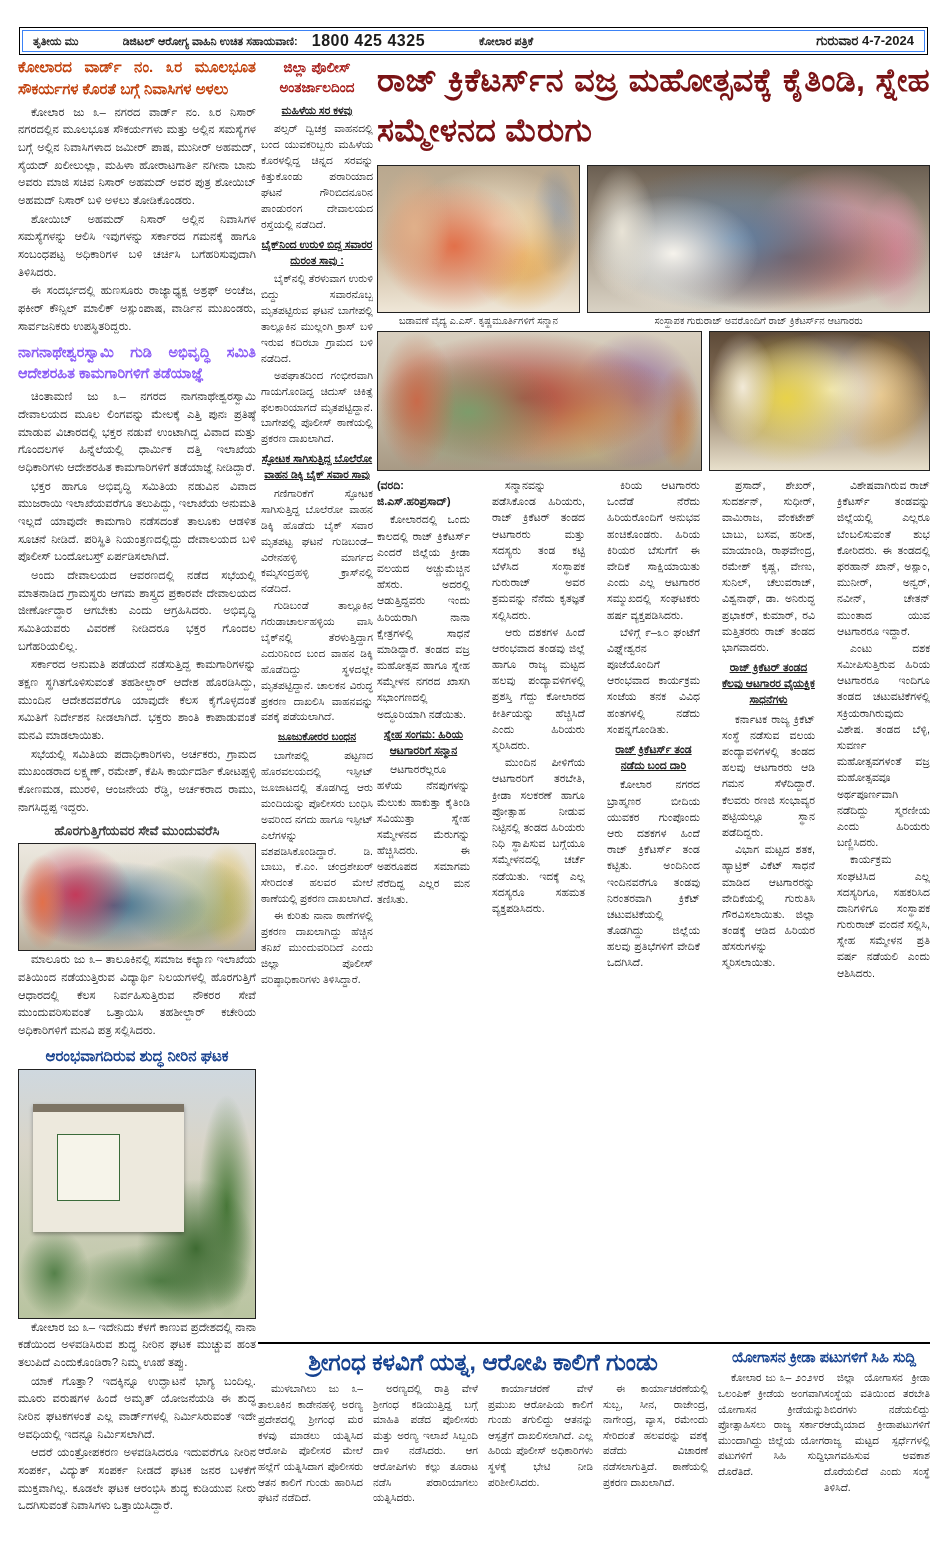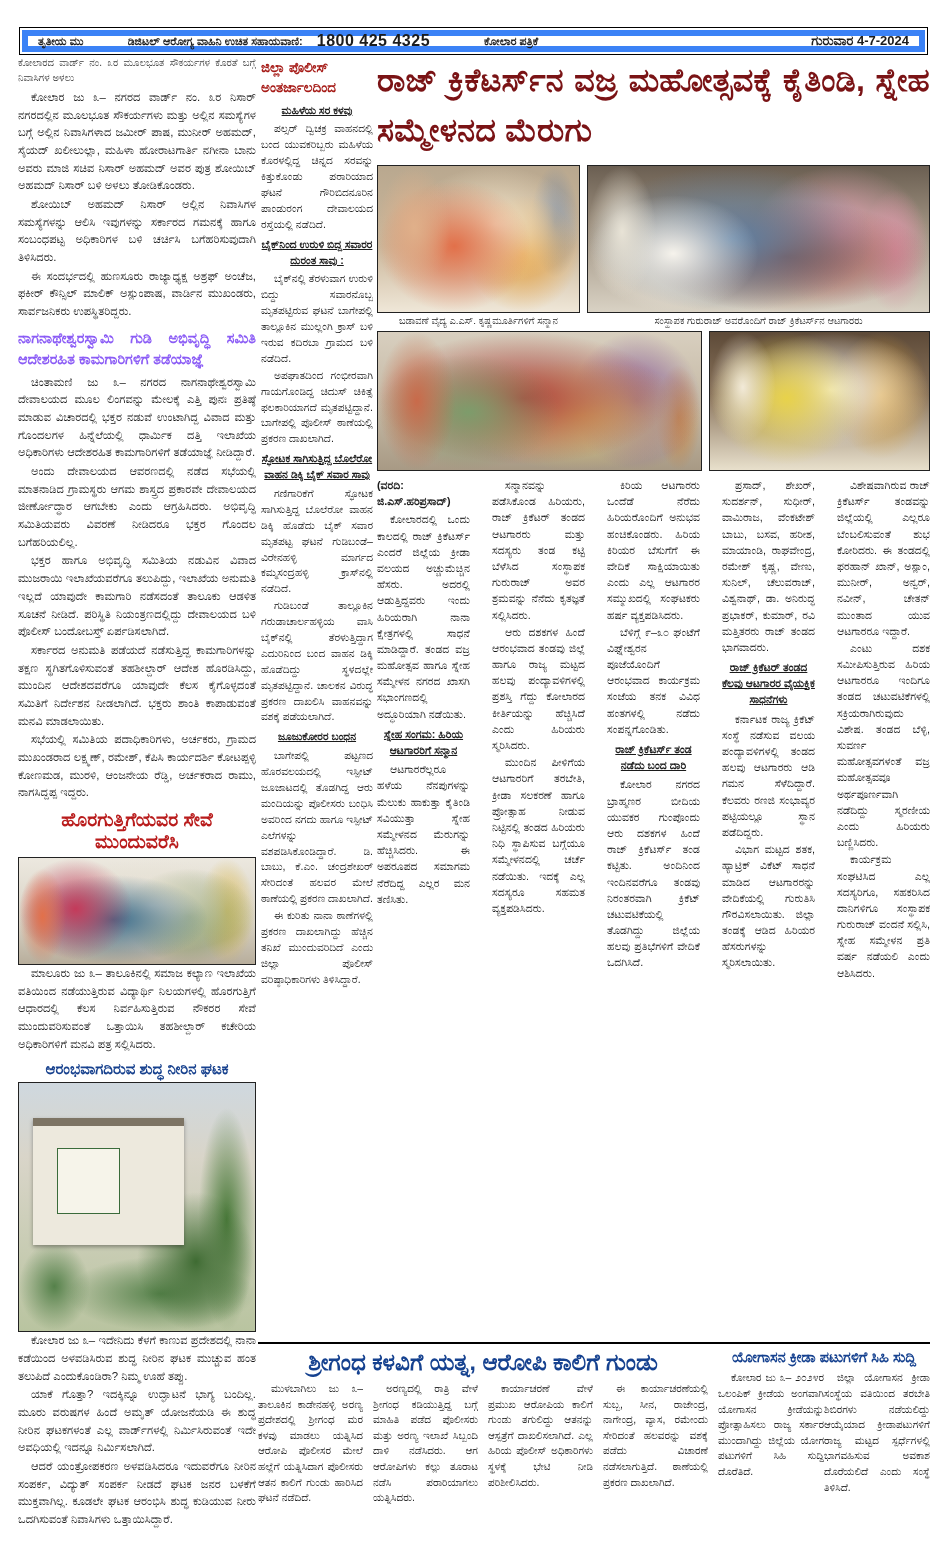--- a/index.html
+++ b/index.html
@@ -2,45 +2,45 @@
 <html><head>
 <meta charset="utf-8">
 <style>
   * { box-sizing: border-box; margin: 0; padding: 0; }
   html,body { background:#ffffff; }
   body { font-family: "Liberation Sans", sans-serif; color:#1c1c1c; }
   .page { position:relative; width:945px; height:1548px; background:#ffffff; overflow:hidden; margin:0 auto; }
 
   
   .masthead { position:absolute; left:22px; top:30px; width:903px; height:22px;
-    border:6px solid #3b82f6; box-shadow:0 0 0 2px #fff, 0 0 0 3px #000;
+    border:1px solid #3b82f6; box-shadow:0 0 0 2px #fff, 0 0 0 3px #000;
     display:flex; align-items:center; padding:0 10px; gap:14px; background:#fff; }
   .mh-edition { font-size:11px; font-weight:bold; white-space:nowrap; }
   .mh-helpline { font-size:11px; font-weight:bold; white-space:nowrap; margin-left:30px; }
   .mh-phone { font-size:16px; font-weight:bold; letter-spacing:0.5px; white-space:nowrap; }
   .mh-paper { font-size:11px; font-weight:bold; white-space:nowrap; margin-left:40px; }
   .mh-date { font-size:13px; font-weight:bold; white-space:nowrap; margin-left:auto; }
 
   
   .seg { font-size:10.8px; line-height:1.5; }
   .seg.text { text-align:justify; text-indent:13px; margin-bottom:1px; }
   .seg.subhead { font-weight:bold; text-decoration:underline; text-align:center; text-indent:0; margin:4px 0 3px; }
   .seg.reporter { font-weight:bold; text-indent:0; text-align:left; margin-bottom:2px; }
 
   
   .col-left { position:absolute; left:18px; top:56px; width:238px; height:1488px; overflow:hidden; }
   .col-left .seg { font-size:11.4px; line-height:1.55; }
-  .hl-red { color:#404040; font-weight:normal; font-size:10px; line-height:1.45; text-align:justify; margin-bottom:4px; }
+  .hl-red { color:#c2410c; font-weight:bold; font-size:15px; line-height:1.45; text-align:justify; margin-bottom:4px; }
   .hl-black { color:#8b5cf6; font-weight:bold; font-size:14.5px; line-height:1.45; text-align:justify; margin:7px 0 4px; }
-  .hl-black-center { color:#b91c1c; font-weight:bold; font-size:19px; text-align:center; margin:7px 0 4px; }
+  .hl-black-center { color:#404040; font-weight:bold; font-size:13px; text-align:center; margin:7px 0 4px; }
   .hl-blue-center { color:#17418e; font-weight:bold; font-size:15px; text-align:center; margin:7px 0 4px; }
 
   
   .col-police { position:absolute; left:261px; top:58px; width:112px; height:1272px; overflow:hidden; }
-  .hl-police { color:#a61b17; font-weight:bold; font-size:13.5px; line-height:1.5; margin-bottom:3px; }
+  .hl-police { color:#a61b17; font-weight:bold; font-size:13.5px; line-height:1.5; text-align:center; margin-bottom:3px; }
   .col-police .seg { font-size:10.6px; }
 
   
   .main { position:absolute; left:377px; top:56px; width:553px; }
   .main-headline { color:#7a1315; font-weight:bold; font-size:32px; line-height:1.55; letter-spacing:0.2px; text-align:justify; height:106px; overflow:hidden; }
   .fig-row { display:flex; gap:7px; margin-top:3px; }
   .figure { display:flex; flex-direction:column; }
   .photo { border:1px solid #222; }
   .caption { font-size:9.8px; text-align:center; padding-top:2px; height:15px; overflow:hidden; }
   .main-cols { display:flex; gap:22px; margin-top:6px; height:852px; overflow:hidden; }
@@ -124,22 +124,22 @@
     <div class="hl-red">ಕೋಲಾರದ ವಾರ್ಡ್ ನಂ. ೩ರ ಮೂಲಭೂತ ಸೌಕರ್ಯಗಳ ಕೊರತೆ ಬಗ್ಗೆ ನಿವಾಸಿಗಳ ಅಳಲು</div>
     <div>
         <div class="seg text">ಕೋಲಾರ ಜು ೩– ನಗರದ ವಾರ್ಡ್ ನಂ. ೩ರ ನಿಸಾರ್ ನಗರದಲ್ಲಿನ ಮೂಲಭೂತ ಸೌಕರ್ಯಗಳು ಮತ್ತು ಅಲ್ಲಿನ ಸಮಸ್ಯೆಗಳ ಬಗ್ಗೆ ಅಲ್ಲಿನ ನಿವಾಸಿಗಳಾದ ಜಮೀರ್ ಪಾಷ, ಮುನೀರ್ ಅಹಮದ್, ಸೈಯದ್ ಖಲೀಲುಲ್ಲಾ, ಮಹಿಳಾ ಹೋರಾಟಗಾರ್ತಿ ನಗೀನಾ ಬಾನು ಅವರು ಮಾಜಿ ಸಚಿವ ನಿಸಾರ್ ಅಹಮದ್ ಅವರ ಪುತ್ರ ಶೋಯಿಬ್ ಅಹಮದ್ ನಿಸಾರ್ ಬಳಿ ಅಳಲು ತೋಡಿಕೊಂಡರು.</div>
         <div class="seg text">ಶೋಯಿಬ್ ಅಹಮದ್ ನಿಸಾರ್ ಅಲ್ಲಿನ ನಿವಾಸಿಗಳ ಸಮಸ್ಯೆಗಳನ್ನು ಆಲಿಸಿ ಇವುಗಳನ್ನು ಸರ್ಕಾರದ ಗಮನಕ್ಕೆ ಹಾಗೂ ಸಂಬಂಧಪಟ್ಟ ಅಧಿಕಾರಿಗಳ ಬಳಿ ಚರ್ಚಿಸಿ ಬಗೆಹರಿಸುವುದಾಗಿ ತಿಳಿಸಿದರು.</div>
         <div class="seg text">ಈ ಸಂದರ್ಭದಲ್ಲಿ ಹುಣಸೂರು ರಾಜ್ಯಾಧ್ಯಕ್ಷ ಅಶ್ರಫ್ ಅಂಚೆಜ, ಫಕೀರ್ ಕೌನ್ಸಿಲ್ ಮಾಲಿಕ್ ಅಸ್ಲುಂಪಾಷ, ವಾರ್ಡಿನ ಮುಖಂಡರು, ಸಾರ್ವಜನಿಕರು ಉಪಸ್ಥಿತರಿದ್ದರು.</div>
       </div>
 
     <div class="hl-black">ನಾಗನಾಥೇಶ್ವರಸ್ವಾಮಿ ಗುಡಿ ಅಭಿವೃದ್ಧಿ ಸಮಿತಿ ಆದೇಶರಹಿತ ಕಾಮಗಾರಿಗಳಿಗೆ ತಡೆಯಾಜ್ಞೆ</div>
     <div>
         <div class="seg text">ಚಿಂತಾಮಣಿ ಜು ೩– ನಗರದ ನಾಗನಾಥೇಶ್ವರಸ್ವಾಮಿ ದೇವಾಲಯದ ಮೂಲ ಲಿಂಗವನ್ನು ಮೇಲಕ್ಕೆ ಎತ್ತಿ ಪುನಃ ಪ್ರತಿಷ್ಠೆ ಮಾಡುವ ವಿಚಾರದಲ್ಲಿ ಭಕ್ತರ ನಡುವೆ ಉಂಟಾಗಿದ್ದ ವಿವಾದ ಮತ್ತು ಗೊಂದಲಗಳ ಹಿನ್ನೆಲೆಯಲ್ಲಿ ಧಾರ್ಮಿಕ ದತ್ತಿ ಇಲಾಖೆಯ ಅಧಿಕಾರಿಗಳು ಆದೇಶರಹಿತ ಕಾಮಗಾರಿಗಳಿಗೆ ತಡೆಯಾಜ್ಞೆ ನೀಡಿದ್ದಾರೆ.</div>
+        <div class="seg text">ಭಕ್ತರ ಹಾಗೂ ಅಭಿವೃದ್ಧಿ ಸಮಿತಿಯ ನಡುವಿನ ವಿವಾದ ಮುಜರಾಯಿ ಇಲಾಖೆಯವರೆಗೂ ತಲುಪಿದ್ದು, ಇಲಾಖೆಯ ಅನುಮತಿ ಇಲ್ಲದೆ ಯಾವುದೇ ಕಾಮಗಾರಿ ನಡೆಸದಂತೆ ತಾಲೂಕು ಆಡಳಿತ ಸೂಚನೆ ನೀಡಿದೆ. ಪರಿಸ್ಥಿತಿ ನಿಯಂತ್ರಣದಲ್ಲಿದ್ದು ದೇವಾಲಯದ ಬಳಿ ಪೊಲೀಸ್ ಬಂದೋಬಸ್ತ್ ಏರ್ಪಡಿಸಲಾಗಿದೆ.</div>
         <div class="seg text">ಅಂದು ದೇವಾಲಯದ ಆವರಣದಲ್ಲಿ ನಡೆದ ಸಭೆಯಲ್ಲಿ ಮಾತನಾಡಿದ ಗ್ರಾಮಸ್ಥರು ಆಗಮ ಶಾಸ್ತ್ರದ ಪ್ರಕಾರವೇ ದೇವಾಲಯದ ಜೀರ್ಣೋದ್ಧಾರ ಆಗಬೇಕು ಎಂದು ಆಗ್ರಹಿಸಿದರು. ಅಭಿವೃದ್ಧಿ ಸಮಿತಿಯವರು ವಿವರಣೆ ನೀಡಿದರೂ ಭಕ್ತರ ಗೊಂದಲ ಬಗೆಹರಿಯಲಿಲ್ಲ.</div>
-        <div class="seg text">ಭಕ್ತರ ಹಾಗೂ ಅಭಿವೃದ್ಧಿ ಸಮಿತಿಯ ನಡುವಿನ ವಿವಾದ ಮುಜರಾಯಿ ಇಲಾಖೆಯವರೆಗೂ ತಲುಪಿದ್ದು, ಇಲಾಖೆಯ ಅನುಮತಿ ಇಲ್ಲದೆ ಯಾವುದೇ ಕಾಮಗಾರಿ ನಡೆಸದಂತೆ ತಾಲೂಕು ಆಡಳಿತ ಸೂಚನೆ ನೀಡಿದೆ. ಪರಿಸ್ಥಿತಿ ನಿಯಂತ್ರಣದಲ್ಲಿದ್ದು ದೇವಾಲಯದ ಬಳಿ ಪೊಲೀಸ್ ಬಂದೋಬಸ್ತ್ ಏರ್ಪಡಿಸಲಾಗಿದೆ.</div>
         <div class="seg text">ಸರ್ಕಾರದ ಅನುಮತಿ ಪಡೆಯದೆ ನಡೆಸುತ್ತಿದ್ದ ಕಾಮಗಾರಿಗಳನ್ನು ತಕ್ಷಣ ಸ್ಥಗಿತಗೊಳಿಸುವಂತೆ ತಹಶೀಲ್ದಾರ್ ಆದೇಶ ಹೊರಡಿಸಿದ್ದು, ಮುಂದಿನ ಆದೇಶದವರೆಗೂ ಯಾವುದೇ ಕೆಲಸ ಕೈಗೊಳ್ಳದಂತೆ ಸಮಿತಿಗೆ ನಿರ್ದೇಶನ ನೀಡಲಾಗಿದೆ. ಭಕ್ತರು ಶಾಂತಿ ಕಾಪಾಡುವಂತೆ ಮನವಿ ಮಾಡಲಾಯಿತು.</div>
         <div class="seg text">ಸಭೆಯಲ್ಲಿ ಸಮಿತಿಯ ಪದಾಧಿಕಾರಿಗಳು, ಅರ್ಚಕರು, ಗ್ರಾಮದ ಮುಖಂಡರಾದ ಲಕ್ಷ್ಮಣ್, ರಮೇಶ್, ಕೆಪಿಸಿ ಕಾರ್ಯದರ್ಶಿ ಕೋಟಪ್ಪಳ್ಳಿ ಕೋಣಮಡ, ಮುರಳಿ, ಆಂಜನೇಯ ರೆಡ್ಡಿ, ಅರ್ಚಕರಾದ ರಾಮು, ನಾಗಸಿದ್ದಪ್ಪ ಇದ್ದರು.</div>
       </div>
 
     <div class="hl-black-center">ಹೊರಗುತ್ತಿಗೆಯವರ ಸೇವೆ ಮುಂದುವರೆಸಿ</div>
     <div class="photo ph-memorandum"></div>
     <div>
         <div class="seg text">ಮಾಲೂರು ಜು ೩– ತಾಲೂಕಿನಲ್ಲಿ ಸಮಾಜ ಕಲ್ಯಾಣ ಇಲಾಖೆಯ ವತಿಯಿಂದ ನಡೆಯುತ್ತಿರುವ ವಿದ್ಯಾರ್ಥಿ ನಿಲಯಗಳಲ್ಲಿ ಹೊರಗುತ್ತಿಗೆ ಆಧಾರದಲ್ಲಿ ಕೆಲಸ ನಿರ್ವಹಿಸುತ್ತಿರುವ ನೌಕರರ ಸೇವೆ ಮುಂದುವರಿಸುವಂತೆ ಒತ್ತಾಯಿಸಿ ತಹಶೀಲ್ದಾರ್ ಕಚೇರಿಯ ಅಧಿಕಾರಿಗಳಿಗೆ ಮನವಿ ಪತ್ರ ಸಲ್ಲಿಸಿದರು.</div>
       </div>
 

